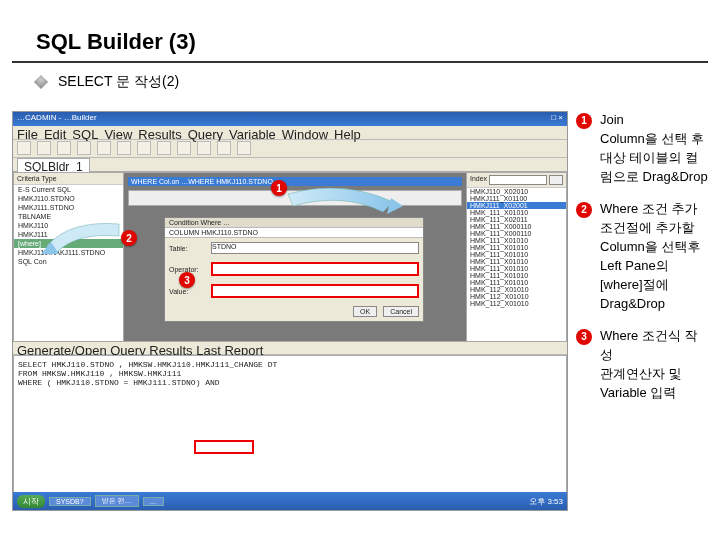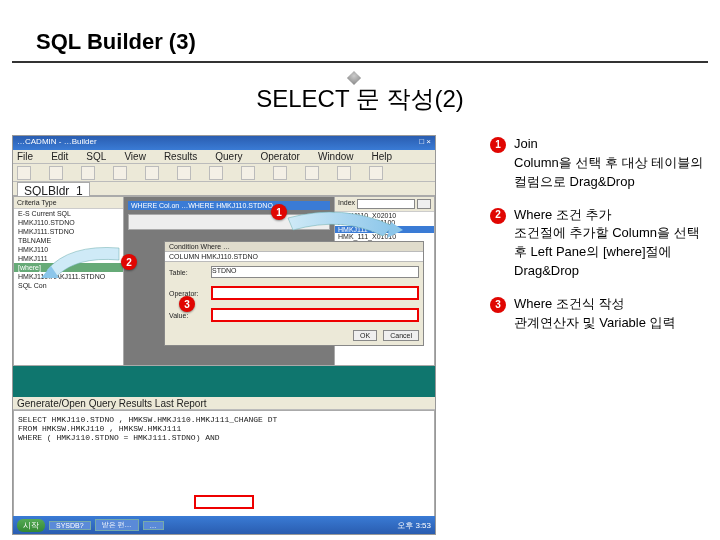--- a/index.html
+++ b/index.html
@@ -15,68 +15,67 @@
     font-size: 22px;
     font-weight: 700;
     padding: 29px 24px 6px 24px;
     border-bottom: 2px solid #333;
     margin: 0 12px;
   }
   .subtitle-row {
     display: flex;
     align-items: center;
     padding: 10px 36px 20px 36px;
-    font-size: 24px;
-    flex-direction: column;
+    font-size: 14px;
   }
   .bullet-diamond {
     width: 10px; height: 10px;
     background: radial-gradient(circle at 35% 35%, #ccc, #888);
     transform: rotate(45deg);
     margin-right: 12px;
     flex: 0 0 auto;
   }
   .content {
     display: flex;
     padding: 0 12px;
     gap: 8px;
   }
   .shot-col {
     flex: 0 0 470px;
     position: relative;
   }
   .shot-frame {
-    width: 424px;
+    width: 556px;
     height: 400px;
     border: 1px solid #999;
-    background: #0f766e;
+    background: #0f172a;
     position: relative;
     overflow: hidden;
     font-size: 9px;
     color: #222;
   }
   
   .titlebar {
     height: 14px;
     background: linear-gradient(#2a5db0, #3a7bd5);
     color: #fff;
     font-size: 8px;
     padding: 1px 4px;
     display: flex;
     justify-content: space-between;
   }
   .menubar, .toolbar {
     height: 14px;
     background: #ece9d8;
     border-bottom: 1px solid #bbb;
-    font-size: 10px;
+    font-size: 13px;
     padding: 1px 4px;
     display: flex;
-    gap: 18px;
-    align-items: center;
+    gap: 6px;
+    align-items: flex-start;
   }
   .toolbar { height: 18px; }
   .tool-icon {
     width: 14px; height: 14px;
     background: #f4f0e6;
     border: 1px solid #bbb;
     display: inline-block;
   }
   .tabstrip {
     height: 14px;
@@ -325,21 +324,21 @@
         <span>□ ×</span>
       </div>
 
       <div class="menubar">
         <span>File</span>
         <span>Edit</span>
         <span>SQL</span>
         <span>View</span>
         <span>Results</span>
         <span>Query</span>
-        <span>Operator</span>
+        <span>Variable</span>
         <span>Window</span>
         <span>Help</span>
       </div>
 
       <div class="toolbar">
         <span class="tool-icon"></span>
         <span class="tool-icon"></span>
         <span class="tool-icon"></span>
         <span class="tool-icon"></span>
         <span class="tool-icon"></span>
@@ -420,21 +419,21 @@
                 <div class="li">HMK_111_X01010</div>
                 <div class="li">HMK_111_X01010</div>
                 <div class="li">HMK_111_X01010</div>
                 <div class="li">HMK_112_X01010</div>
                 <div class="li">HMK_112_X01010</div>
                 <div class="li">HMK_112_X01010</div>
               </div>
           </div>
         </div>
 
-        <div class="toolbar" style="height:13px;margin-top:31px;">
+        <div class="toolbar" style="height:13px;">
           <span>Generate/Open  Query Results  Last  Report</span>
         </div>
 
         <div class="sql-row">
           <div>SELECT HMKJ110.STDNO , HMKSW.HMKJ110.HMKJ111_CHANGE DT</div>
           <div>FROM HMKSW.HMKJ110 , HMKSW.HMKJ111</div>
           <div>WHERE ( HMKJ110.STDNO = HMKJ111.STDNO) AND</div>
           <br><br><br><br><br><br>
           <div class="red-box-sql" style="left:180px; top:84px; width:60px; height:14px;"></div>
         </div>

